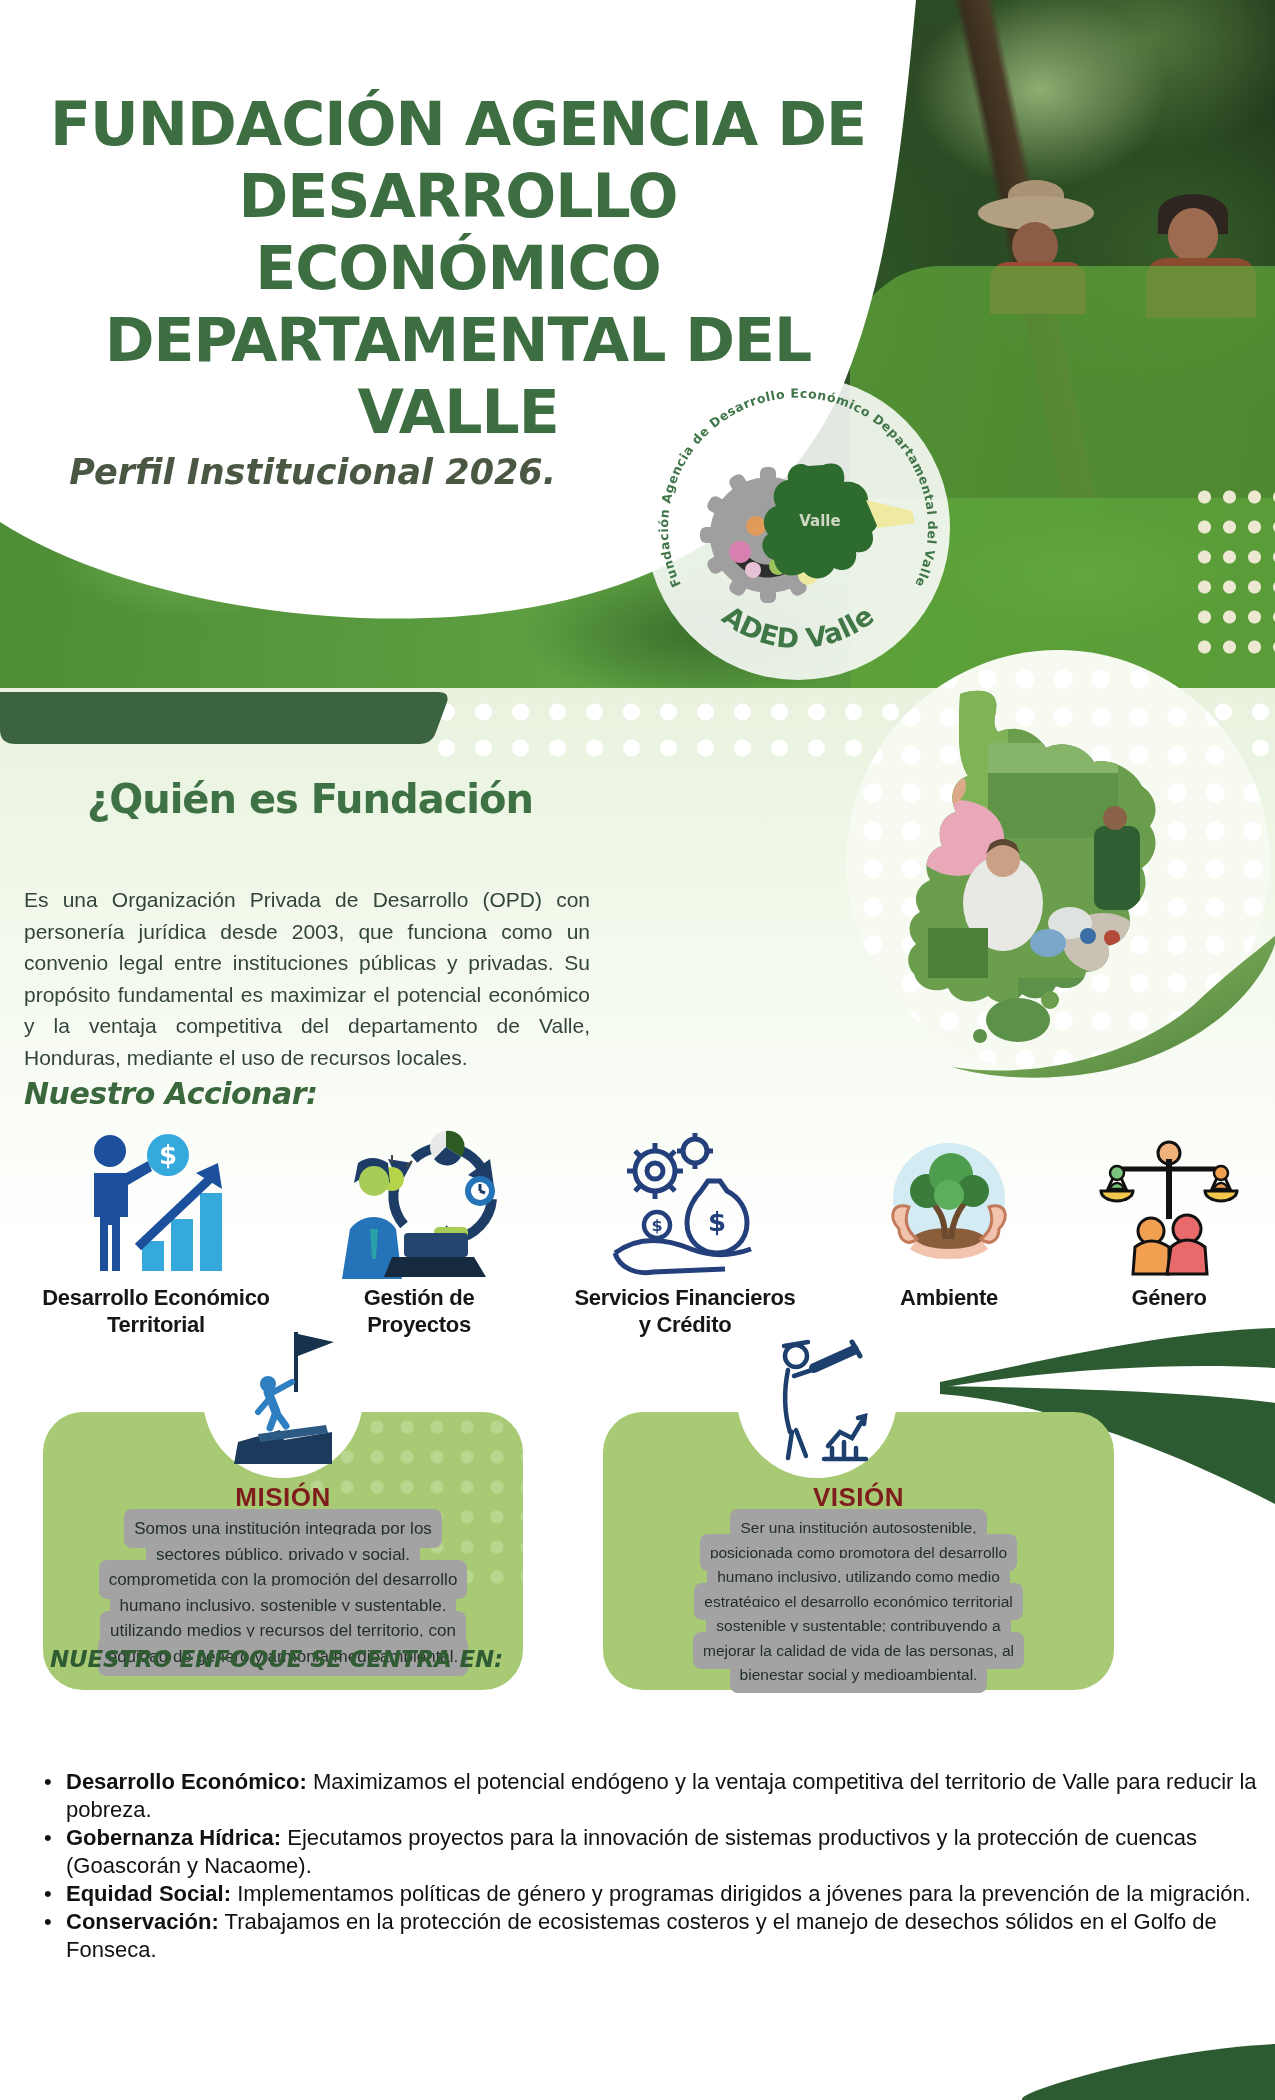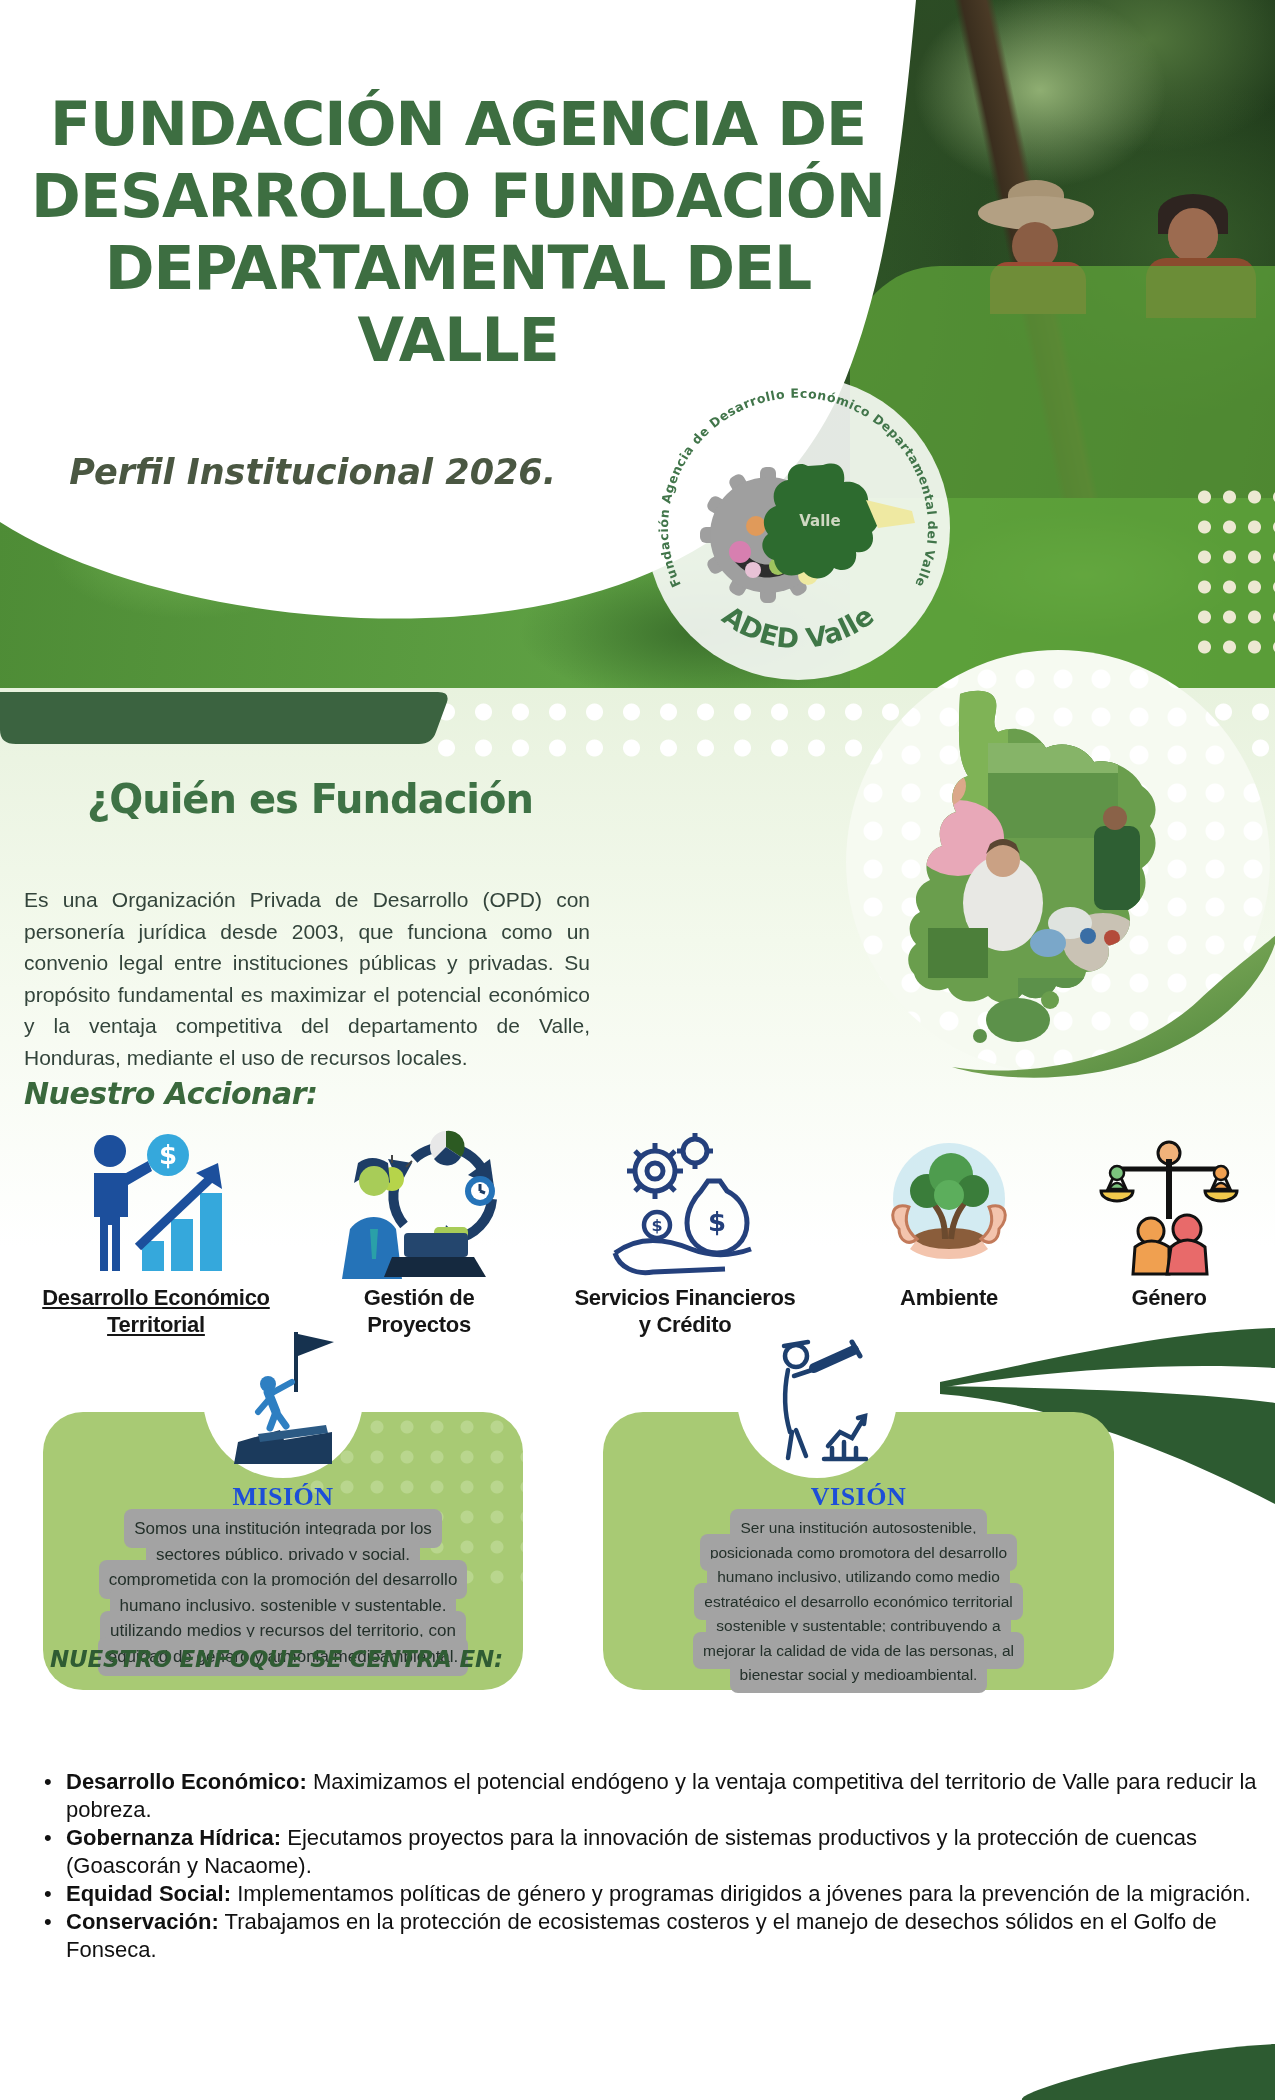--- a/index.html
+++ b/index.html
@@ -74,22 +74,22 @@
   
   .swoosh{left:935px;top:1308px;}
   .mv-box{top:1412px;height:278px;background:#a8ca74;border-radius:40px;}
   .mission-box{left:43px;width:480px;}
   .vision-box{left:603px;width:511px;}
   .mv-dots{position:absolute;right:0;top:0;width:46%;height:62%;border-top-right-radius:40px;
     background-image:radial-gradient(circle,#b9d68e 0 6px,rgba(0,0,0,0) 7px);
     background-size:30px 30px;}
   .notch{top:1318px;width:160px;height:160px;border-radius:50%;background:#ffffff;}
   .mv-title{position:absolute;left:0;top:70px;width:100%;text-align:center;
-    font-family:Liberation Serif, serif;font-weight:bold;
-    font-size:26px;letter-spacing:.5px;color:#1d4ed8;}
+    font-family:Liberation Sans, sans-serif;font-weight:bold;
+    font-size:26px;letter-spacing:.5px;color:#7f1d1d;}
   .mv-text{position:absolute;left:0;top:104px;width:100%;text-align:center;white-space:pre-line;
     color:#23302a;}
   .mission-text{font-size:17px;line-height:25.5px;}
   .vision-text{font-size:15.5px;line-height:24.5px;}
   .hl{background:#a3a3a3;border-radius:8px;padding:10px 10px;
      -webkit-box-decoration-break:clone;box-decoration-break:clone;}
 
   
   .enfoque-heading{left:50px;top:1646px;
     font-family:"DejaVu Sans","Liberation Sans",sans-serif;font-weight:bold;font-style:italic;
@@ -121,21 +121,21 @@
   <div class="abs w-shirt2"></div>
   <div class="abs grass"></div>
   <div class="abs photo-overlay"></div>
 
   <svg class="abs white-card" width="1275" height="660" viewBox="0 0 1275 660">
     <path d="M0,0 L916,0 C902,150 888,272 846,378 C797,502 682,585 515,610 C338,637 118,598 0,522 L0,0 Z" fill="#ffffff"></path>
   </svg>
 
   <div class="abs main-title">
     <div>FUNDACIÓN AGENCIA DE</div>
-    <div>DESARROLLO FUNDACIÓN</div>
+    <div>DESARROLLO ECONÓMICO</div>
     <div>DEPARTAMENTAL DEL</div>
     <div>VALLE</div>
   </div>
 
   <div class="abs subtitle">Perfil Institucional 2026.</div>
 
   <div class="abs dots-grid"></div>
 
   <div class="abs sect-bg"></div>
   <div class="abs dots-strip"></div>
@@ -258,21 +258,21 @@
         <path d="M18,44 L50,44 L72,32 L76,42 L52,56 L52,88 L44,88 L44,142 L36,142 L36,96 L32,96 L32,142 L24,142 L24,88 L18,88 Z" fill="#1c4f9c"></path>
         <rect x="66" y="112" width="22" height="30" fill="#35a8dc"></rect>
         <rect x="95" y="90" width="22" height="52" fill="#35a8dc"></rect>
         <rect x="124" y="64" width="22" height="78" fill="#35a8dc"></rect>
         <path d="M62,118 L138,46" stroke="#1c4f9c" stroke-width="9" fill="none"></path>
         <path d="M142,34 L146,60 L120,44 Z" fill="#1c4f9c"></path>
         <circle cx="92" cy="26" r="21" fill="#35a8dc"></circle>
         <text x="92" y="35" font-size="26" font-weight="bold" fill="#ffffff" text-anchor="middle">$</text>
       </svg>
     </div>
-    <div class="acc-label" style="max-width:235px;text-decoration:underline;">Desarrollo Económico Territorial</div>
+    <div class="acc-label" style="max-width:235px;">Desarrollo Económico Territorial</div>
   </div>
 
   <div class="abs acc-col" style="left:294px;">
     <div class="acc-icon">
       <svg width="170" height="150" viewBox="0 0 170 150">
         <path d="M80,30 A44,44 0 0 1 150,44" stroke="#1d3d66" stroke-width="10" fill="none"></path>
         <path d="M156,30 L160,58 L134,46 Z" fill="#1d3d66"></path>
         <path d="M158,70 A44,44 0 0 1 120,110" stroke="#1d3d66" stroke-width="10" fill="none"></path>
         <path d="M112,96 L134,116 L106,124 Z" fill="#1d3d66"></path>
         <path d="M70,96 A44,44 0 0 1 66,44" stroke="#1d3d66" stroke-width="10" fill="none"></path>

